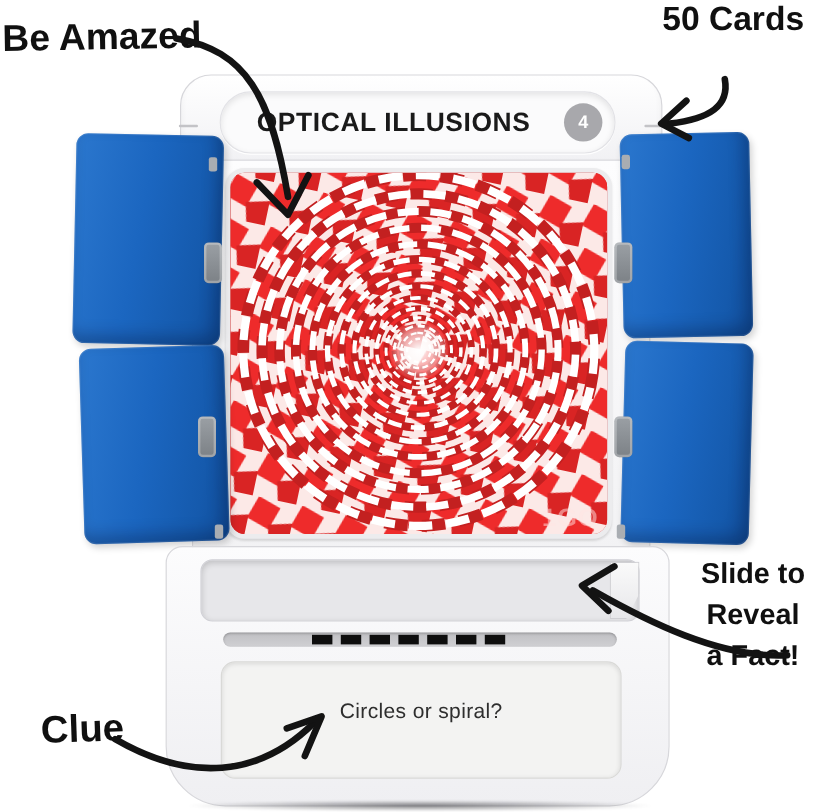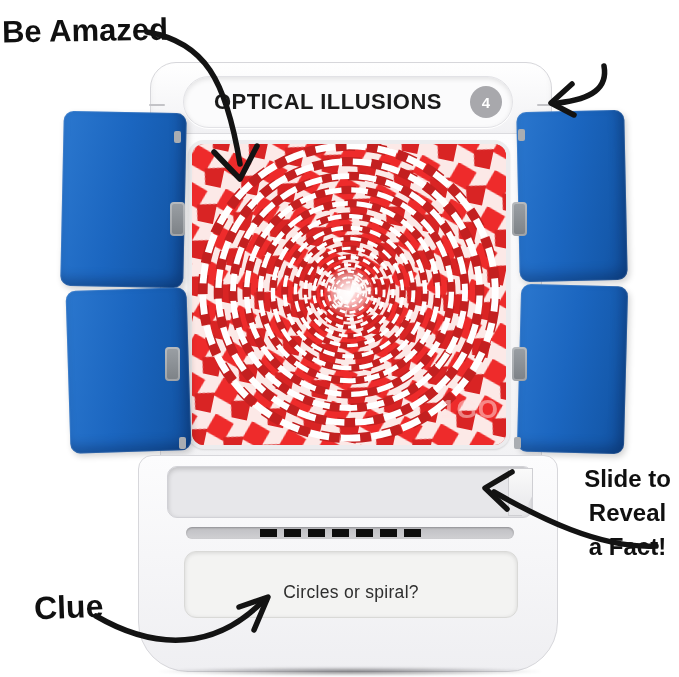--- a/index.html
+++ b/index.html
@@ -44,22 +44,22 @@
     border:1px solid #dbdbdf; border-radius:6px;
   }
   .card-window {
     left:188px; top:140px; width:322px; height:309px;
     border:4px solid #ececee; border-radius:16px; overflow:hidden;
     background:#e23030;
     box-shadow:inset 0 2px 8px rgba(0,0,0,0.28), 0 1px 2px rgba(0,0,0,0.12);
   }
   .card-window svg { position:absolute; left:0; top:0; width:100%; height:100%; }
   .watermark {
-    position:absolute; right:7px; bottom:20px; z-index:5;
-    color:rgba(255,230,228,0.5); font-size:26px; font-weight:700; letter-spacing:1px;margin-left:23px;
+    position:absolute; right:7px; bottom:1px; z-index:5;
+    color:rgba(255,230,228,0.5); font-size:21px; font-weight:700; letter-spacing:1px;margin-left:23px;
   }
 
   
   .flap {
     background:linear-gradient(100deg,#2b77ce 0%, #1b66c0 45%, #155aad 80%, #114e9b 100%);
     border-radius:10px;
     box-shadow:inset 0 0 0 1px rgba(255,255,255,0.10),
                inset -5px -7px 12px rgba(0,10,40,0.28),
                2px 3px 6px rgba(0,0,0,0.18);
   }
@@ -106,21 +106,21 @@
     clip-path:polygon(0 0,100% 0,100% 55%,55% 100%,0 100%);
   }
   .dash-track {
     left:186px; top:527px; width:328px; height:12px; border-radius:7px;
     background:linear-gradient(#bfbfc3,#d0d0d3);
     box-shadow:inset 0 1px 2px rgba(0,0,0,0.25);
     display:flex; align-items:center; gap:7px; padding-left:74px;
   }
   .dash { width:17px; height:8px; background:#0e0e0e; flex:0 0 auto; }
   .clue-panel {
-    left:184px; top:551px; width:334px; height:67px; border-radius:12px;
+    left:184px; top:551px; width:334px; height:98px; border-radius:12px;
     background:#f3f3f2; border:1px solid #d9d9d7;
     box-shadow:inset 0 1px 4px rgba(0,0,0,0.12);
     text-align:center; padding-top:30px;
     font-size:17.5px; color:#2e2e2e; letter-spacing:0.3px;
   }
   .bottom-shadow {
     left:158px; top:667px; width:384px; height:9px;
     background:radial-gradient(ellipse at center, rgba(35,35,40,0.55), rgba(35,35,40,0) 72%);
     filter:blur(1px);
   }
@@ -223,20 +223,21 @@
       <span class="dash"></span>
       <span class="dash"></span>
     </div>
   <div class="abs clue-panel">
     <span>Circles or spiral?</span>
   </div>
   <div class="abs bottom-shadow"></div>
 
   <div class="ann ann-be-amazed">Be Amazed</div>
   <div class="ann ann-contains">
+    <span>50 Cards</span>
   </div>
   <div class="ann ann-slide">
     <span>Slide to</span>
     <span>Reveal</span>
     <span>a Fact!</span>
   </div>
   <div class="ann ann-clue">Clue</div>
 
   <svg class="arrows" width="679" height="677">
     <g fill="none" stroke="#131313" stroke-width="5.5" stroke-linecap="round" stroke-linejoin="round">

